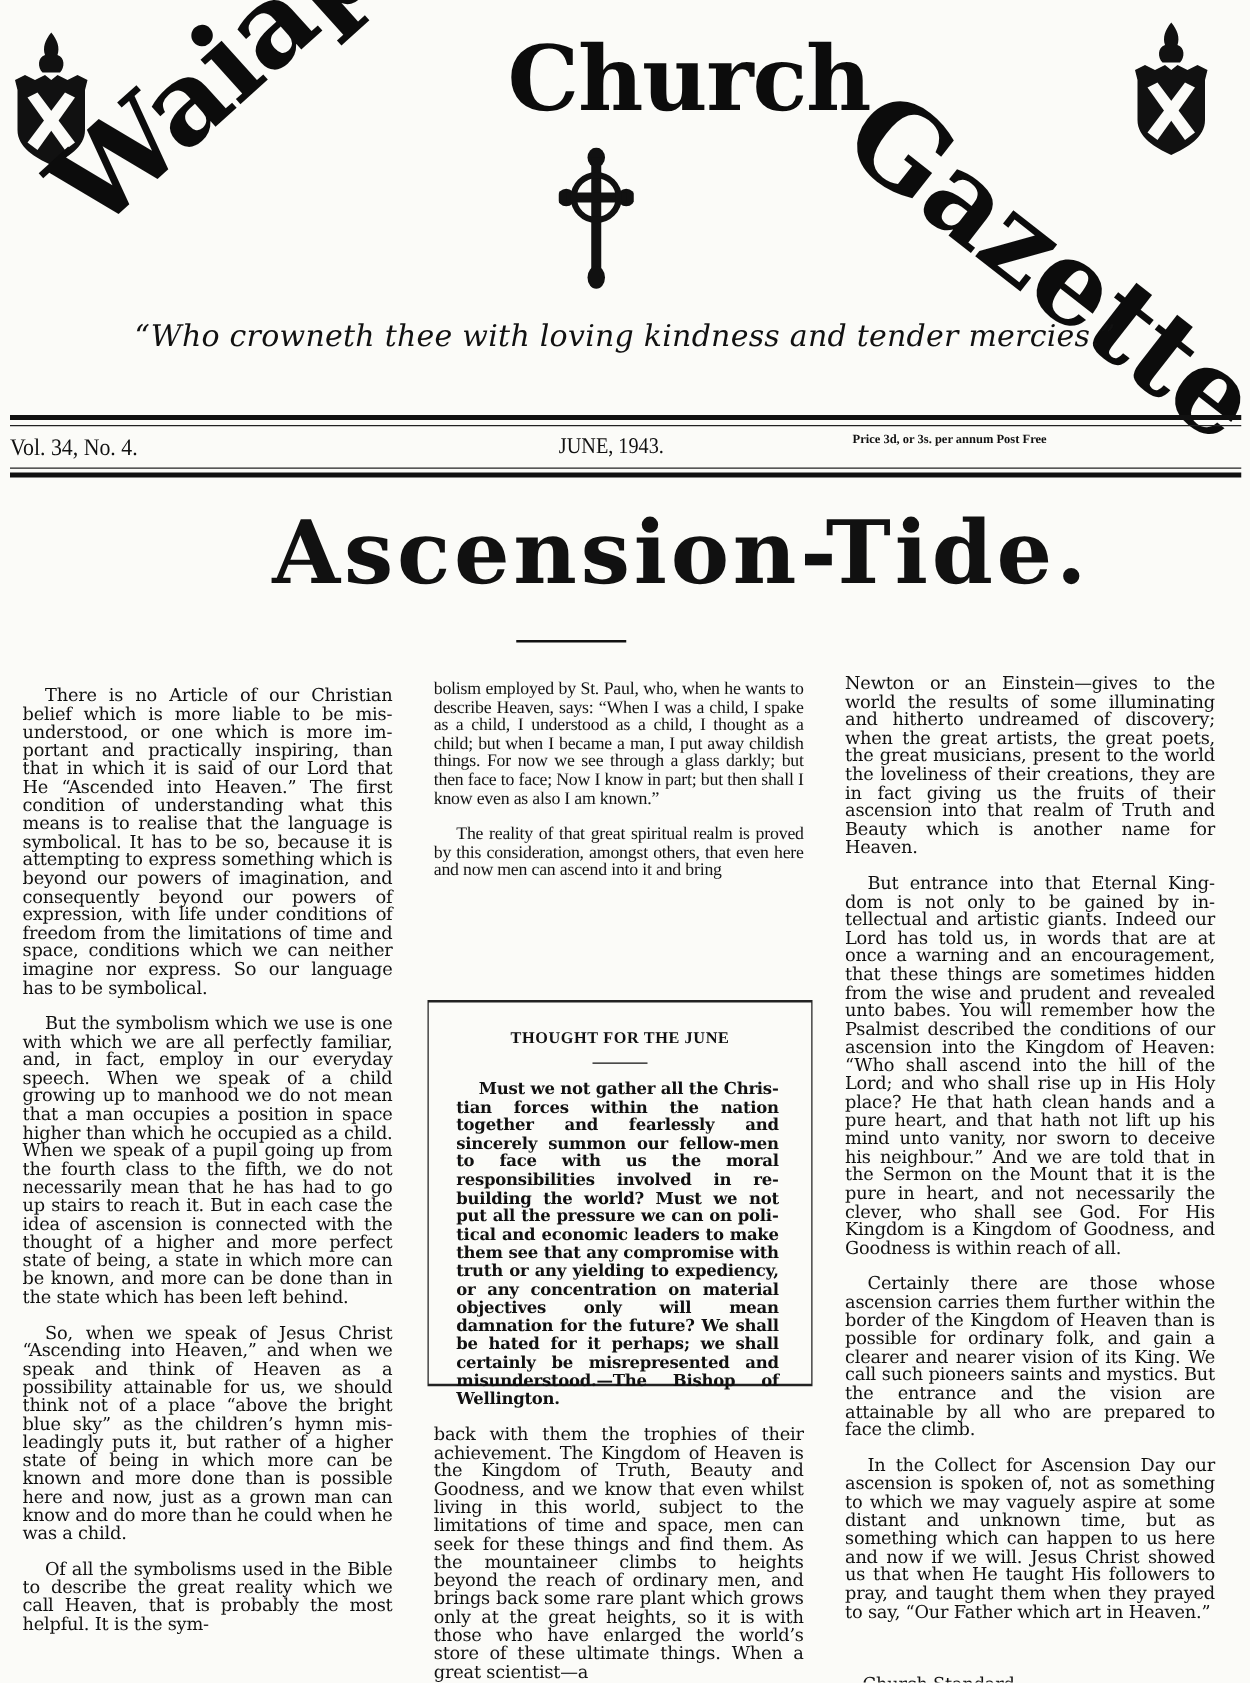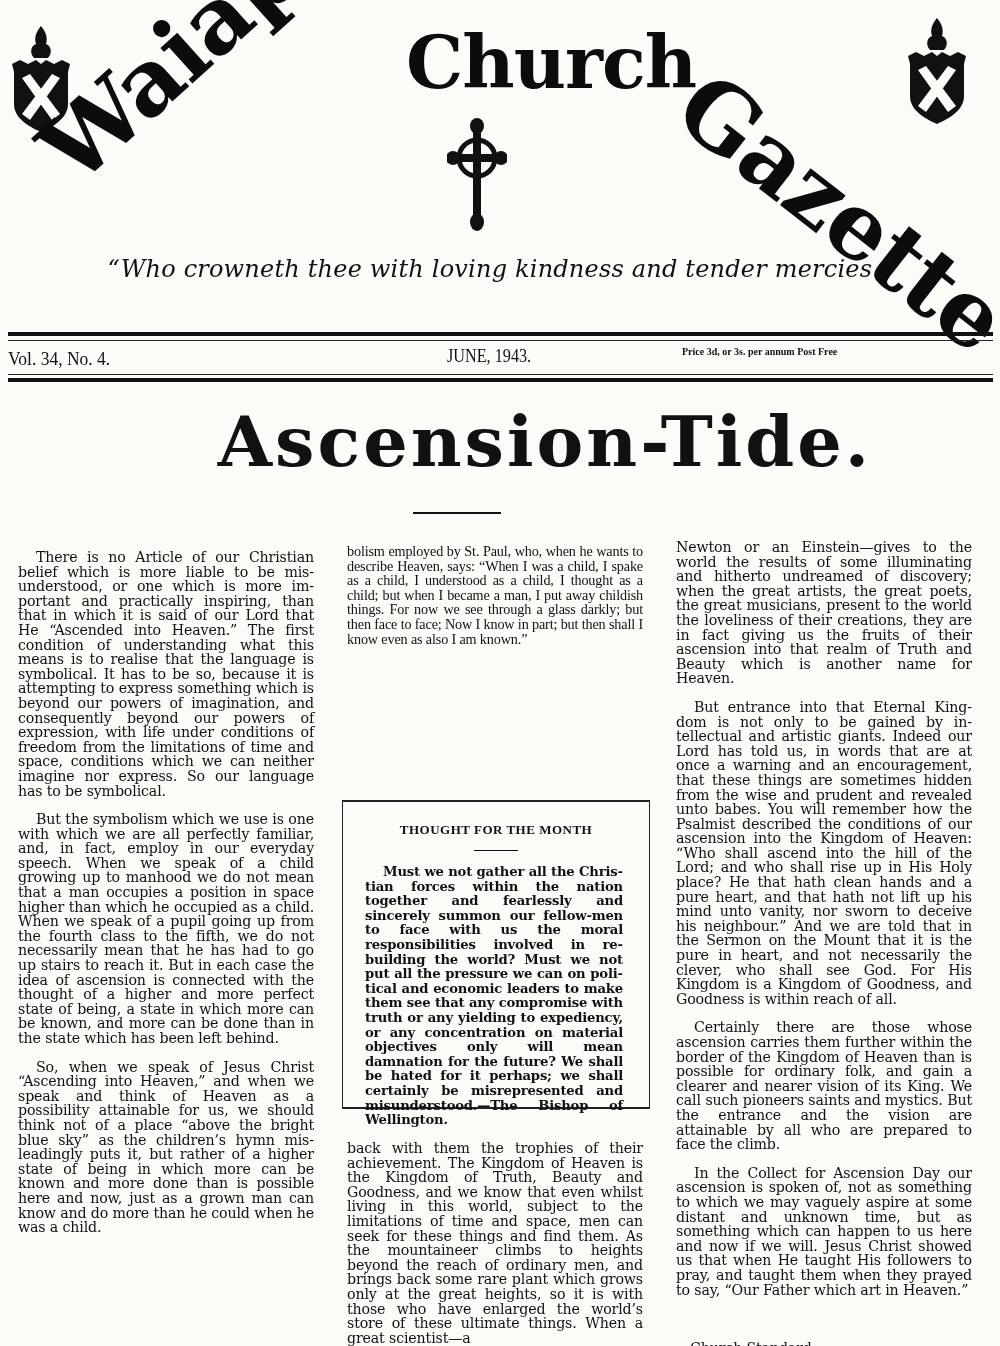--- a/index.html
+++ b/index.html
@@ -105,28 +105,30 @@
 <div class="rule-thin" style="top:374px"></div>
 <div class="rule-thick" style="top:378px"></div>
 
 <h1 class="headline" style="margin:0">Ascension-Tide.</h1>
 <div class="headline-rule"></div>
 
 <div class="col c1">
   <p>There is no Article of our Christian belief which is more liable to be mis­understood, or one which is more im­portant and practically inspiring, than that in which it is said of our Lord that He “Ascended into Heaven.” The first condition of understanding what this means is to realise that the lan­guage is symbolical. It has to be so, because it is attempting to express something which is beyond our powers of imagination, and consequently be­yond our powers of expression, with life under conditions of freedom from the limitations of time and space, con­ditions which we can neither imagine nor express. So our language has to be symbolical.</p>
   <p>But the symbolism which we use is one with which we are all perfect­ly familiar, and, in fact, employ in our everyday speech. When we speak of a child growing up to manhood we do not mean that a man occupies a position in space higher than which he occupied as a child. When we speak of a pupil going up from the fourth class to the fifth, we do not necessarily mean that he has had to go up stairs to reach it. But in each case the idea of ascension is connected with the thought of a higher and more perfect state of being, a state in which more can be known, and more can be done than in the state which has been left behind.</p>
   <p>So, when we speak of Jesus Christ “Ascending into Heaven,” and when we speak and think of Heaven as a possibility attainable for us, we should think not of a place “above the bright blue sky” as the children’s hymn mis­leadingly puts it, but rather of a high­er state of being in which more can be known and more done than is pos­sible here and now, just as a grown man can know and do more than he could when he was a child.</p>
+  <p>Of all the symbolisms used in the Bible to describe the great reality which we call Heaven, that is prob­ably the most helpful. It is the sym-</p>
 </div>
 
 <div class="col c2">
   <p style="text-indent:0">bolism employed by St. Paul, who, when he wants to describe Heaven, says: “When I was a child, I spake as a child, I understood as a child, I thought as a child; but when I be­came a man, I put away childish things. For now we see through a glass darkly; but then face to face; Now I know in part; but then shall I know even as also I am known.”</p>
+  <p>The reality of that great spiritual realm is proved by this consideration, amongst others, that even here and now men can ascend into it and bring</p>
 </div>
 
 <div class="box">
-  <div class="box-title">THOUGHT FOR THE MONTH</div>
+  <div class="box-title">THOUGHT FOR THE JUNE</div>
   <div class="box-rule"></div>
   <div class="box-text">
     <p>Must we not gather all the Chris­tian forces within the nation together and fearlessly and sincerely summon our fellow-men to face with us the moral responsibilities involved in re­building the world? Must we not put all the pressure we can on poli­tical and economic leaders to make them see that any compromise with truth or any yielding to expediency, or any concentration on material ob­jectives only will mean damnation for the future? We shall be hated for it perhaps; we shall certainly be misrepresented and misunder­stood.—The Bishop of Wellington.</p>
   </div>
 </div>
 
 <div class="col c2b">
   <p style="text-indent:0">back with them the trophies of their achievement. The Kingdom of Heaven is the Kingdom of Truth, Beauty and Goodness, and we know that even whilst living in this world, subject to the limitations of time and space, men can seek for these things and find them. As the mountaineer climbs to heights beyond the reach of ordinary men, and brings back some rare plant which grows only at the great heights, so it is with those who have enlarged the world’s store of these ultimate things. When a great scientist—a</p>
 </div>
 

